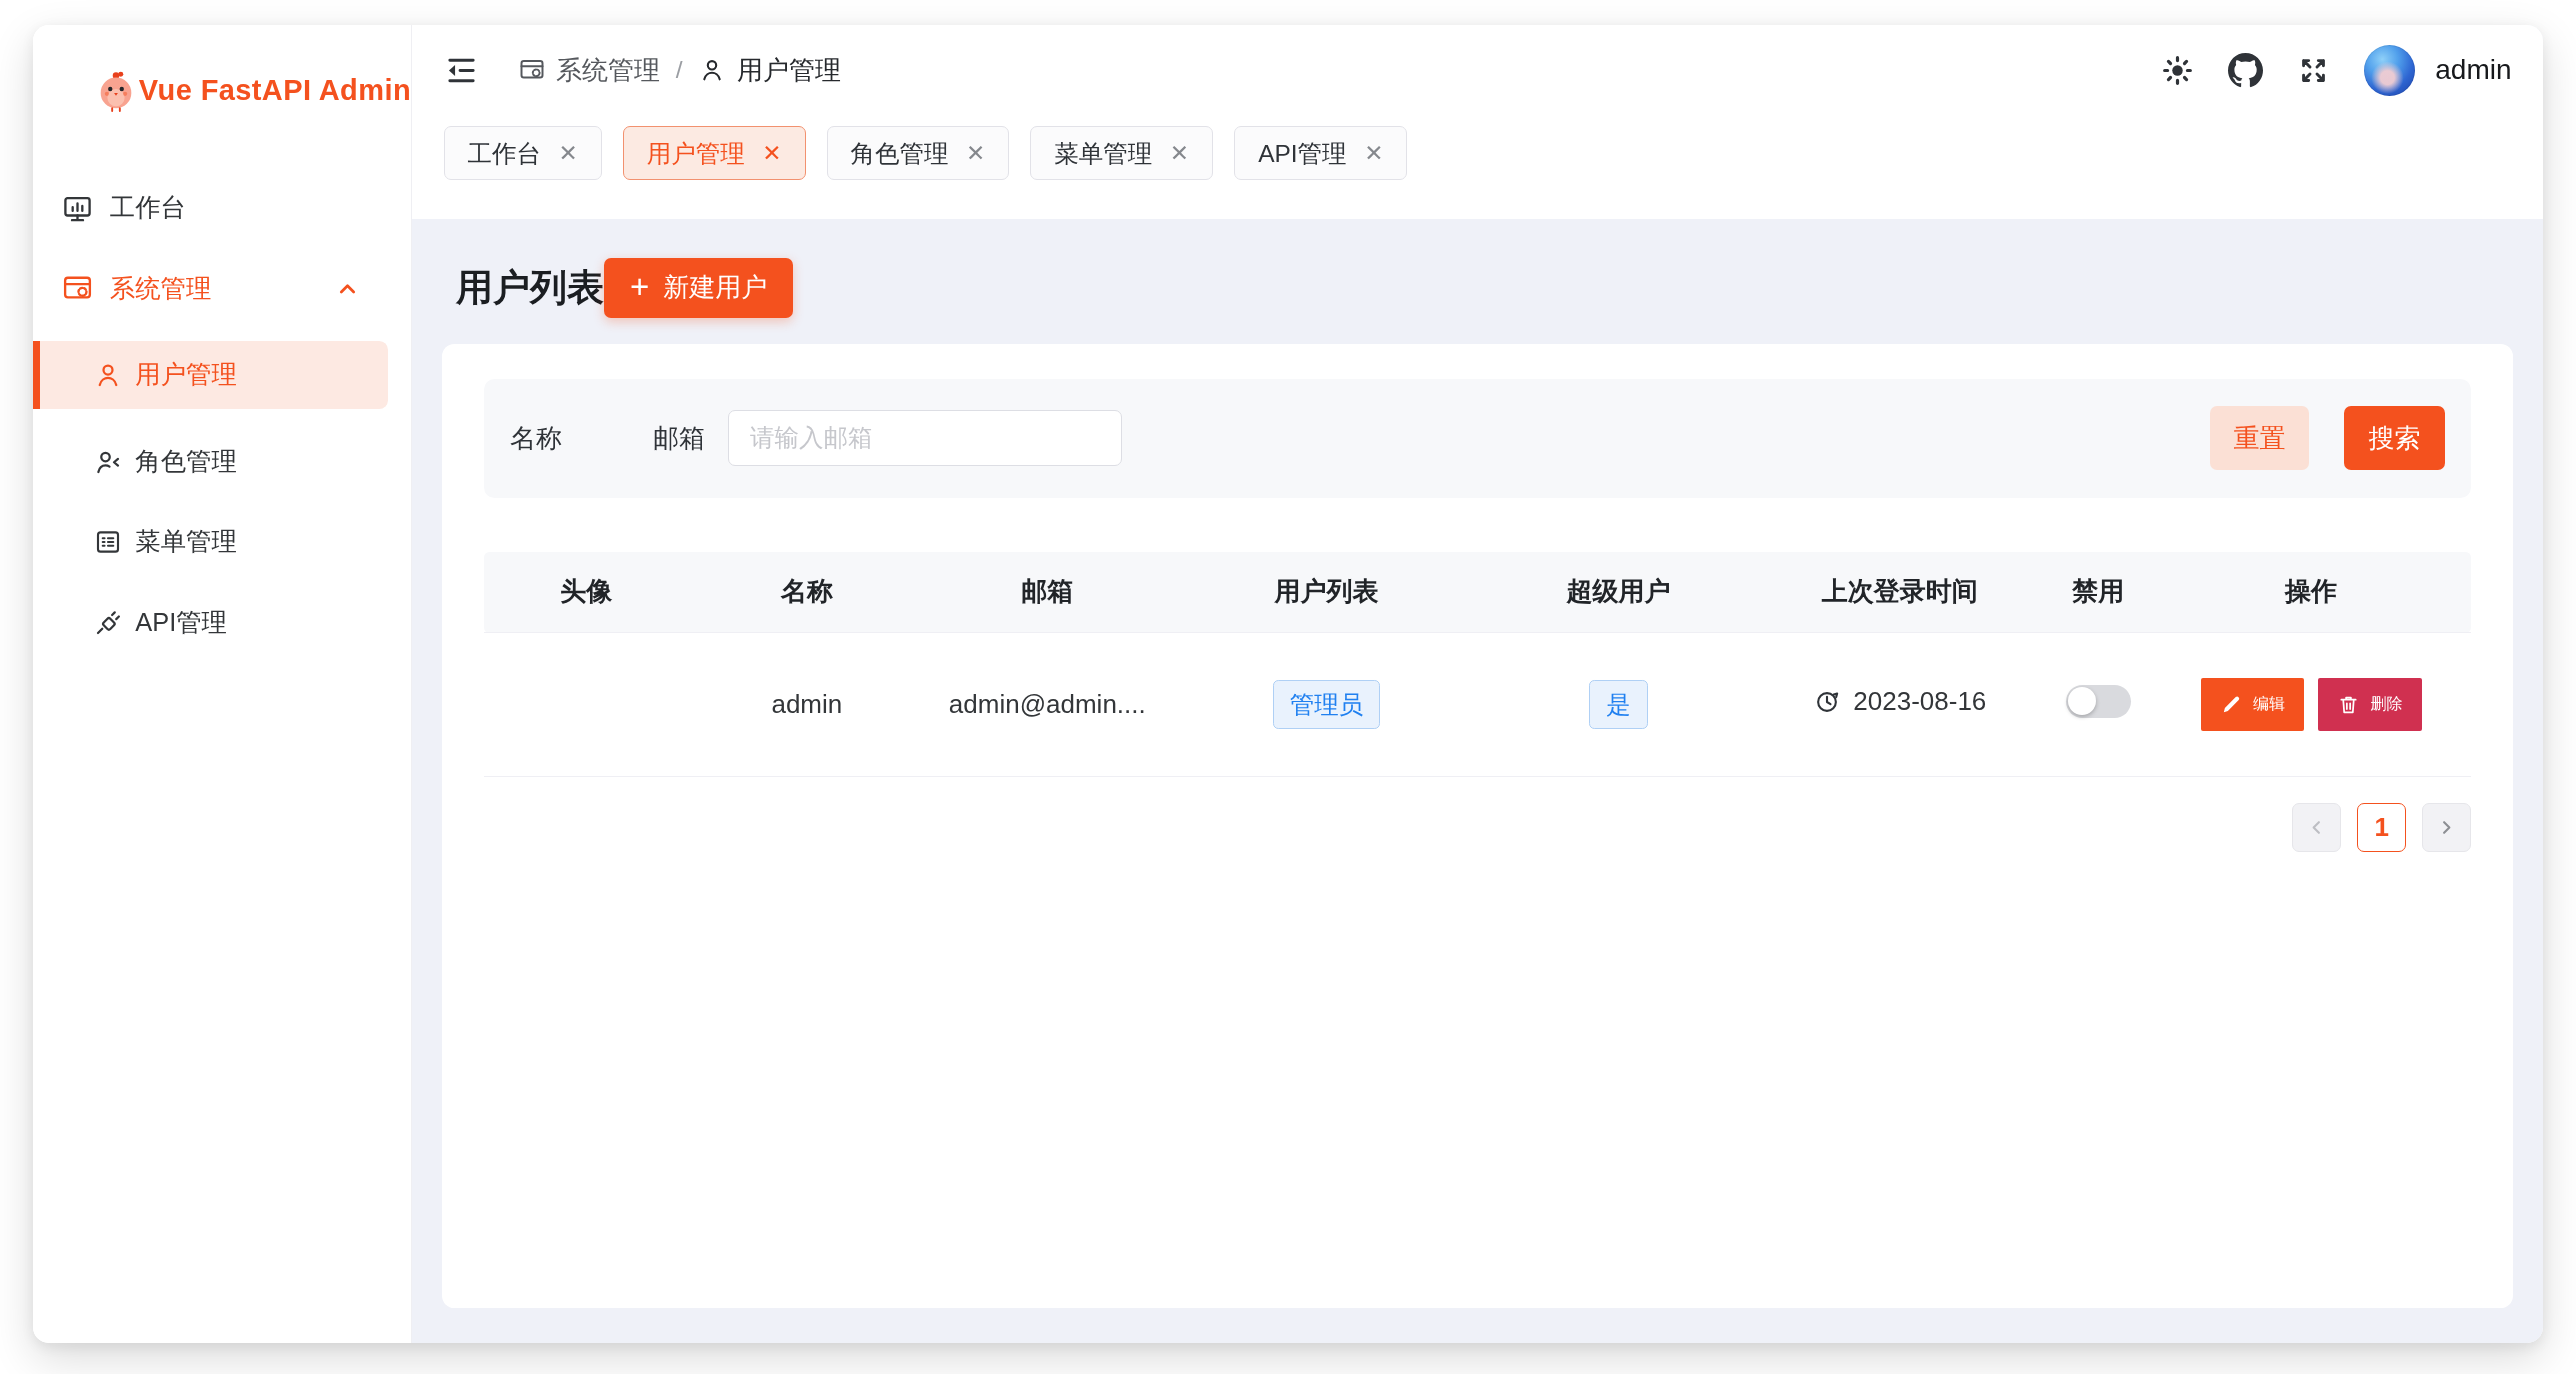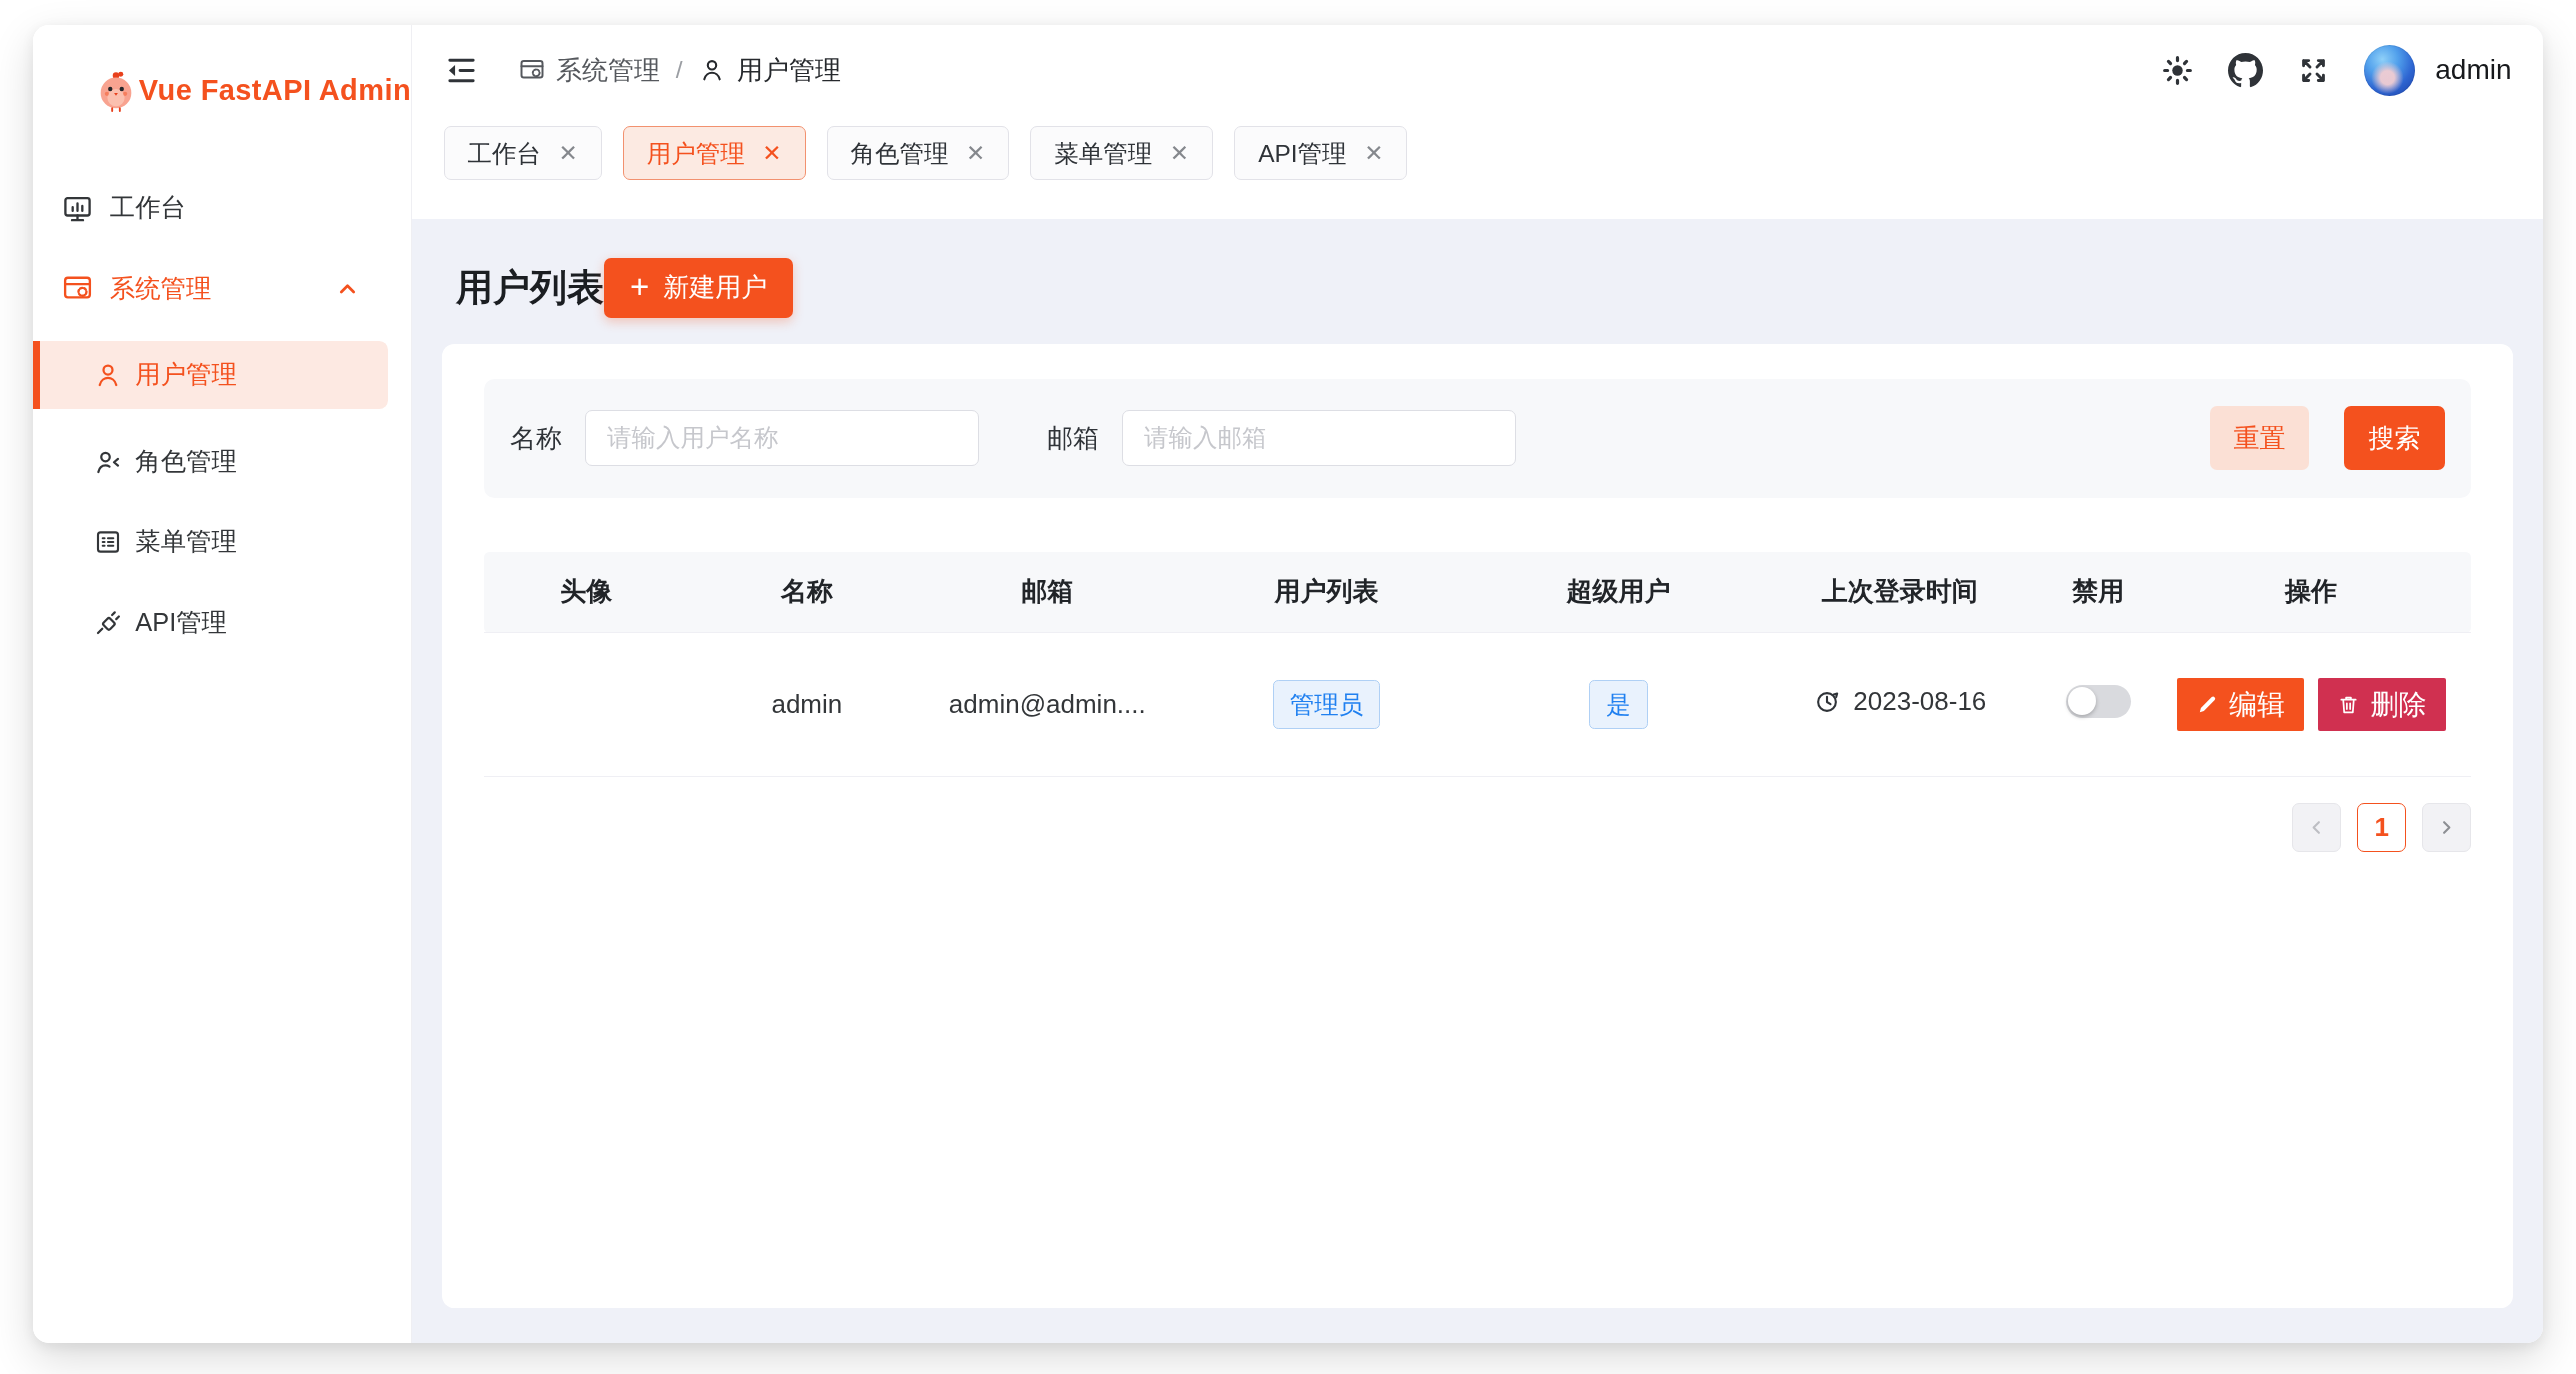--- a/index.html
+++ b/index.html
@@ -88,21 +88,21 @@
   th:last-child{border-radius:0 5.3px 5.3px 0;}
   td{height:144px;border-bottom:0.9px solid var(--line);text-align:center;font-size:26px;color:var(--text);}
   .tag{display:inline-flex;align-items:center;height:49px;padding:0 15.8px;background:var(--info-soft);
     border:0.9px solid #AFD0F5;border-radius:5.3px;color:var(--info);font-size:24.5px;cursor:default;}
   .login-cell{display:inline-flex;align-items:center;gap:12.3px;}
   .login-cell svg{width:28px;height:28px;color:#2f3338;}
   .toggle{width:65px;height:33px;border-radius:16.6px;background:#D9DADE;position:relative;display:inline-block;cursor:pointer;}
   .toggle::after{content:"";position:absolute;left:2.6px;top:2.6px;width:28px;height:28px;border-radius:50%;background:#fff;
     box-shadow:0 1.8px 4.4px rgba(0,0,0,.25);}
   .actions{display:inline-flex;gap:14px;justify-content:center;align-items:center;}
-  .btn-edit,.btn-del{height:53px;padding:0 19px;border-radius:2px;color:#fff;font-size:28px;display:inline-flex;
+  .btn-edit,.btn-del{height:53px;padding:0 19px;border-radius:2px;color:#fff;font-size:16px;display:inline-flex;
     align-items:center;gap:10.5px;border:none;cursor:pointer;}
   .btn-edit{background:var(--primary);}
   .btn-del{background:var(--error);}
   .btn-edit svg,.btn-del svg{width:23px;height:23px;}
 
   .pager{display:flex;justify-content:flex-end;gap:15.8px;margin-top:26px;}
   .pg{width:49px;height:49px;border-radius:7px;display:flex;align-items:center;justify-content:center;font-size:26px;cursor:pointer;}
   .pg svg{width:23px;height:23px;}
   .pg.nav{background:#F2F2F5;border:0.9px solid #E6E6EA;}
   .pg.prev{color:#BDBEC3;}
@@ -262,21 +262,20 @@
         <h1 class="page-title">用户列表</h1>
         <button class="btn-new">
           <span class="plus">+</span>
           <span>新建用户</span>
         </button>
       </div>
 
       <div class="card">
         <div class="filter-panel">
           <span class="f-label">名称</span>
-          <input class="f-input" type="text" placeholder="请输入用户名称" style="">
           <span class="f-label gap2">邮箱</span>
           <input class="f-input" type="text" placeholder="请输入邮箱" style="">
           <span class="filter-spacer"></span>
           <button class="btn-reset">重置</button>
           <button class="btn-search">搜索</button>
         </div>
 
         <div class="table-wrap">
           <table>
             <colgroup>

